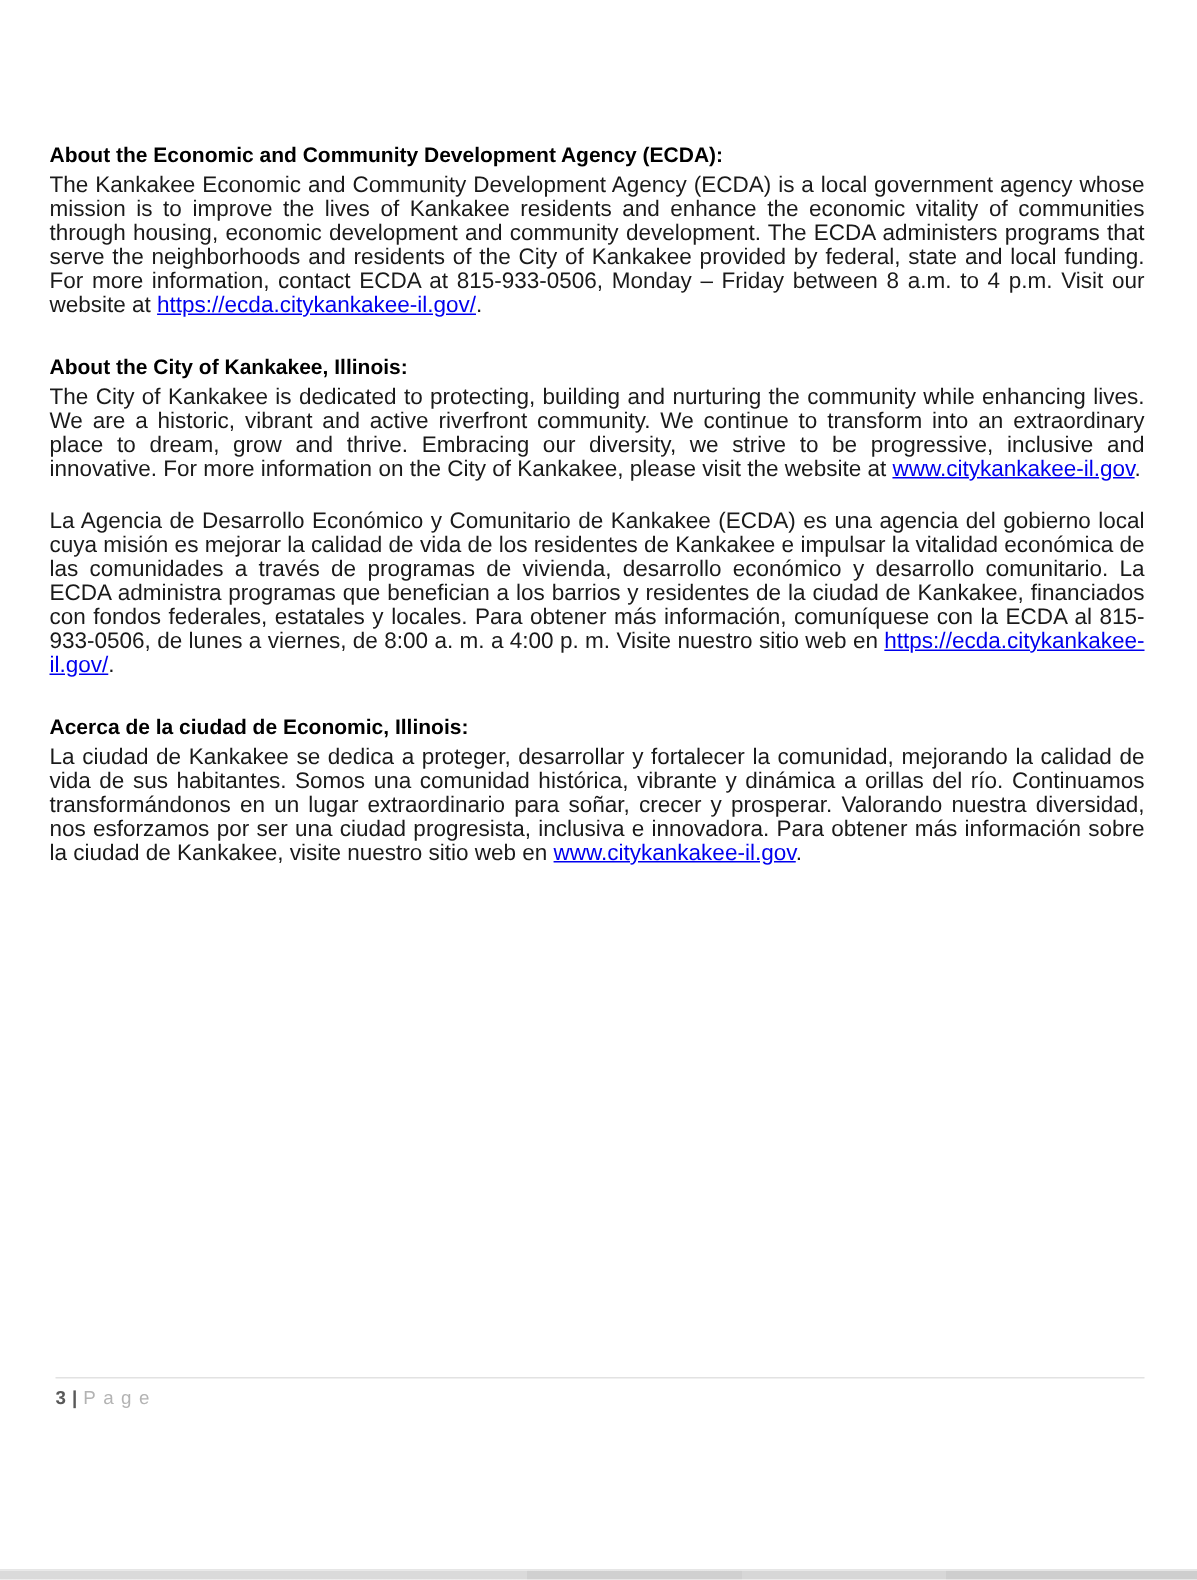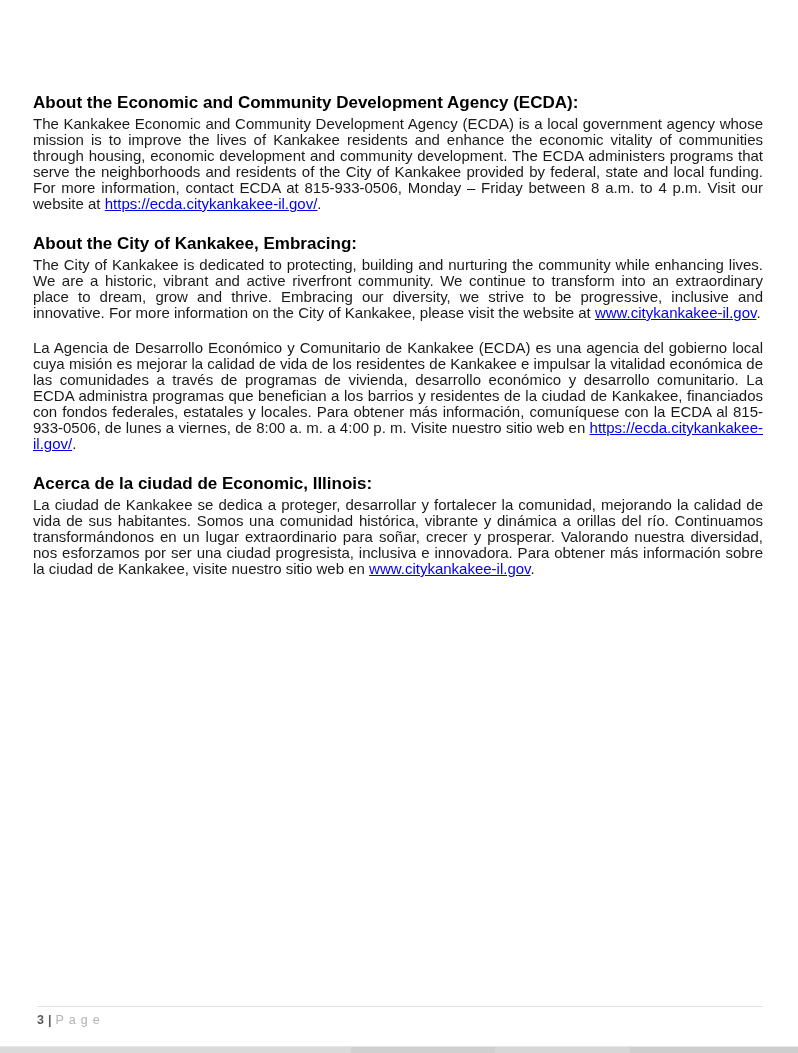--- a/index.html
+++ b/index.html
@@ -22,21 +22,21 @@
   }
   .content {
     position: absolute;
     left: 33px;
     right: 35px;
     top: 90px;
   }
   .section { margin: 0; }
   .section + .section { margin-top: 19px; }
   .section-heading {
-    font-size: 17px;
+    font-size: 14px;
     line-height: 26px;
     font-weight: 700;
     color: #000000;
     margin: 0;
   }
   .section-body {
     font-size: 15px;
     line-height: 16px;
     text-align: justify;
     margin: 0;
@@ -44,21 +44,21 @@
   }
   .section-body a {
     color: #0000ee;
     text-decoration: underline;
     cursor: pointer;
   }
   .page-footer {
     position: absolute;
     left: 37px;
     right: 35px;
-    top: 1006px;
+    top: 918px;
   }
   .footer-rule {
     border-top: 1px solid #e2e2e2;
     height: 0;
     margin-bottom: 5px;
   }
   .footer-text {
     font-size: 12.5px;
     line-height: 16px;
     white-space: nowrap;
@@ -93,21 +93,21 @@
 <div class="page">
 
   <main class="content">
 
     <section class="section">
       <h2 class="section-heading">About the Economic and Community Development Agency (ECDA):</h2>
       <p class="section-body"><span>The Kankakee Economic and Community Development Agency (ECDA) is a local government agency whose mission is to improve the lives of Kankakee residents and enhance the economic vitality of communities through housing, economic development and community development. The ECDA administers programs that serve the neighborhoods and residents of the City of Kankakee provided by federal, state and local funding. For more information, contact ECDA at 815-933-0506, Monday – Friday between 8 a.m. to 4 p.m. Visit our website at </span><a href="#">https://ecda.citykankakee-il.gov/</a><span>.</span></p>
     </section>
 
     <section class="section">
-      <h2 class="section-heading">About the City of Kankakee, Embracing:</h2>
+      <h2 class="section-heading">About the City of Kankakee, Illinois:</h2>
       <p class="section-body"><span>The City of Kankakee is dedicated to protecting, building and nurturing the community while enhancing lives. We are a historic, vibrant and active riverfront community. We continue to transform into an extraordinary place to dream, grow and thrive. Embracing our diversity, we strive to be progressive, inclusive and innovative. For more information on the City of Kankakee, please visit the website at </span><a href="#">www.citykankakee-il.gov</a><span>.</span></p>
     </section>
 
     <section class="section">
       <p class="section-body"><span>La Agencia de Desarrollo Económico y Comunitario de Kankakee (ECDA) es una agencia del gobierno local cuya misión es mejorar la calidad de vida de los residentes de Kankakee e impulsar la vitalidad económica de las comunidades a través de programas de vivienda, desarrollo económico y desarrollo comunitario. La ECDA administra programas que benefician a los barrios y residentes de la ciudad de Kankakee, financiados con fondos federales, estatales y locales. Para obtener más información, comuníquese con la ECDA al 815-933-0506, de lunes a viernes, de 8:00 a. m. a 4:00 p. m. Visite nuestro sitio web en </span><a href="#">https://ecda.citykankakee-il.gov/</a><span>.</span></p>
     </section>
 
     <section class="section">
       <h2 class="section-heading">Acerca de la ciudad de Economic, Illinois:</h2>
       <p class="section-body"><span>La ciudad de Kankakee se dedica a proteger, desarrollar y fortalecer la comunidad, mejorando la calidad de vida de sus habitantes. Somos una comunidad histórica, vibrante y dinámica a orillas del río. Continuamos transformándonos en un lugar extraordinario para soñar, crecer y prosperar. Valorando nuestra diversidad, nos esforzamos por ser una ciudad progresista, inclusiva e innovadora. Para obtener más información sobre la ciudad de Kankakee, visite nuestro sitio web en </span><a href="#">www.citykankakee-il.gov</a><span>.</span></p>

